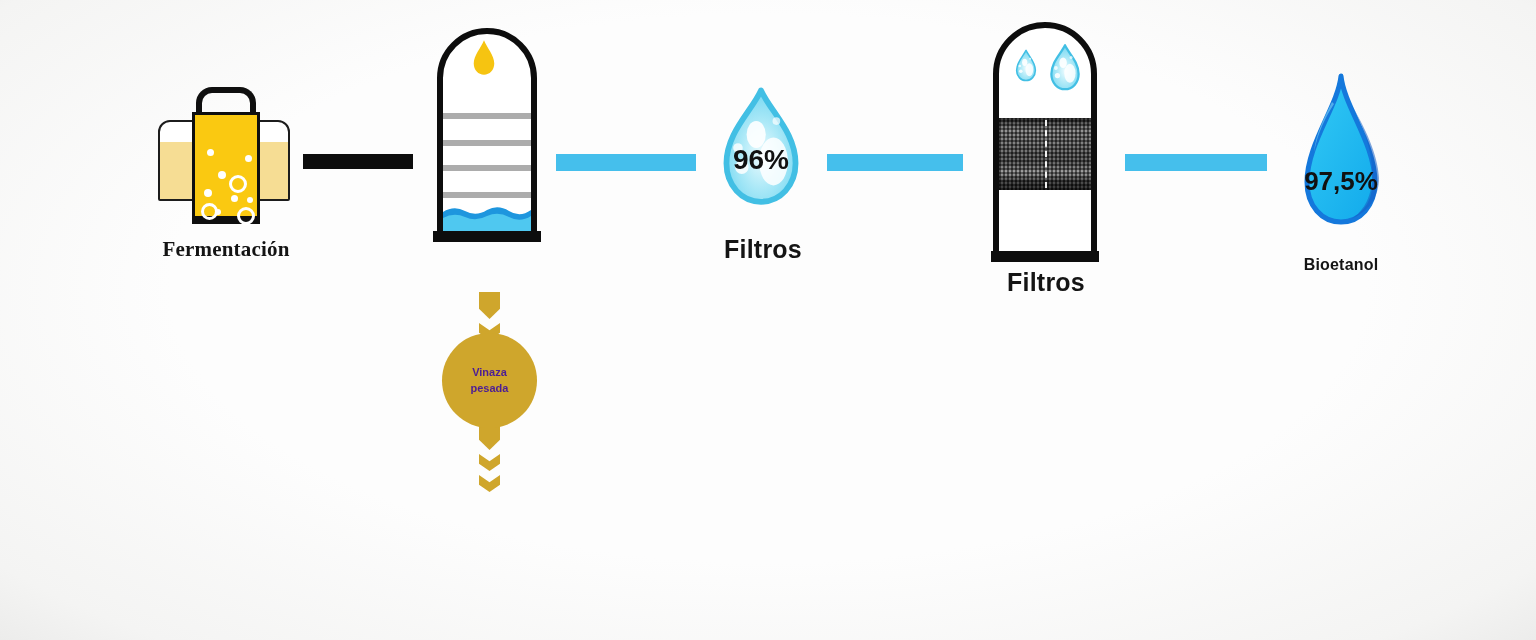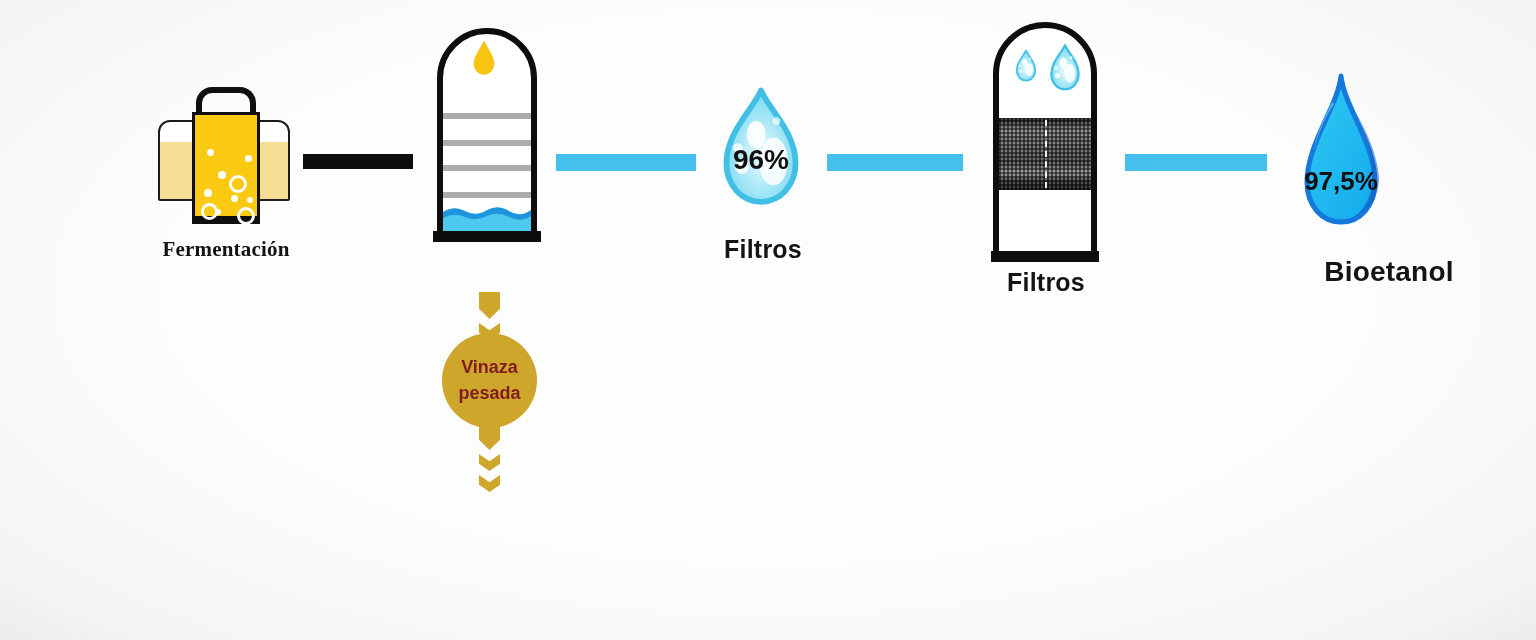--- a/index.html
+++ b/index.html
@@ -86,32 +86,32 @@
   #alcohol-purity{top:60px;font-size:28px;}
   #bioethanol-purity{top:94px;font-size:26px;}
   
   #vinasse-circle{
     left:442px;top:333px;width:95px;height:95px;border-radius:50%;
     background:var(--vinasse_gold,#CFA62C);
     display:flex;flex-direction:column;align-items:center;justify-content:center;
     z-index:2;
   }
   #vinasse-circle .vin-line{
-    color:#7f1d1d;font-weight:bold;font-size:18px;line-height:1.42;
+    color:#4c1d95;font-weight:bold;font-size:11px;line-height:1.42;
   }
   .chev-col{position:absolute;left:479px;width:21px;z-index:1;}
   .chev{width:21px;background:var(--vinasse_gold,#CFA62C);margin-bottom:4px;}
   .chev.lead{height:27px;clip-path:polygon(0 0,100% 0,100% 62%,50% 100%,0 62%);}
   .chev.band{height:17px;clip-path:polygon(0 0,50% 42%,100% 0,100% 58%,50% 100%,0 58%);}
   
   #lbl-ferment{left:226px;top:237px;font-size:21px;font-family:Liberation Serif, serif;}
   #lbl-distill{left:488px;top:251px;font-size:25px;}
   #lbl-alcohol{left:763px;top:235px;font-size:25px;}
   #lbl-filters{left:1046px;top:264px;font-size:25px;line-height:37px;text-align:left;}
-  #lbl-bioethanol{left:1341px;top:256px;font-size:28px;margin-left:48px;}
+  #lbl-bioethanol{left:1341px;top:256px;font-size:16px;}
 </style>
 </head>
 <body>
 
 <div id="canvas">
 
   <svg width="0" height="0" style="position:absolute" aria-hidden="true">
     <defs>
       <radialGradient id="grad-cyan" cx="50%" cy="58%" r="70%">
         <stop offset="0%" stop-color="#ECFBFE"></stop>

